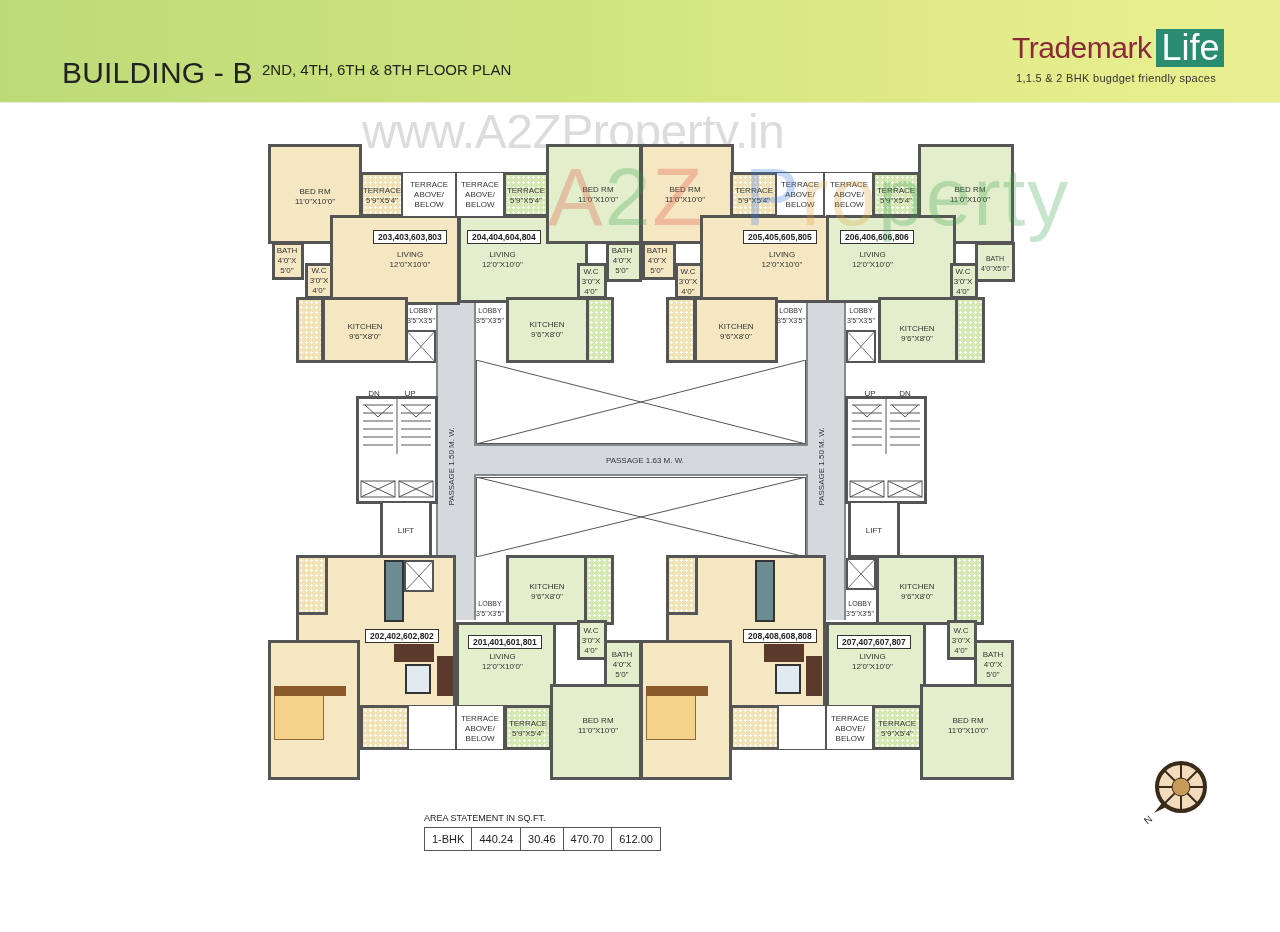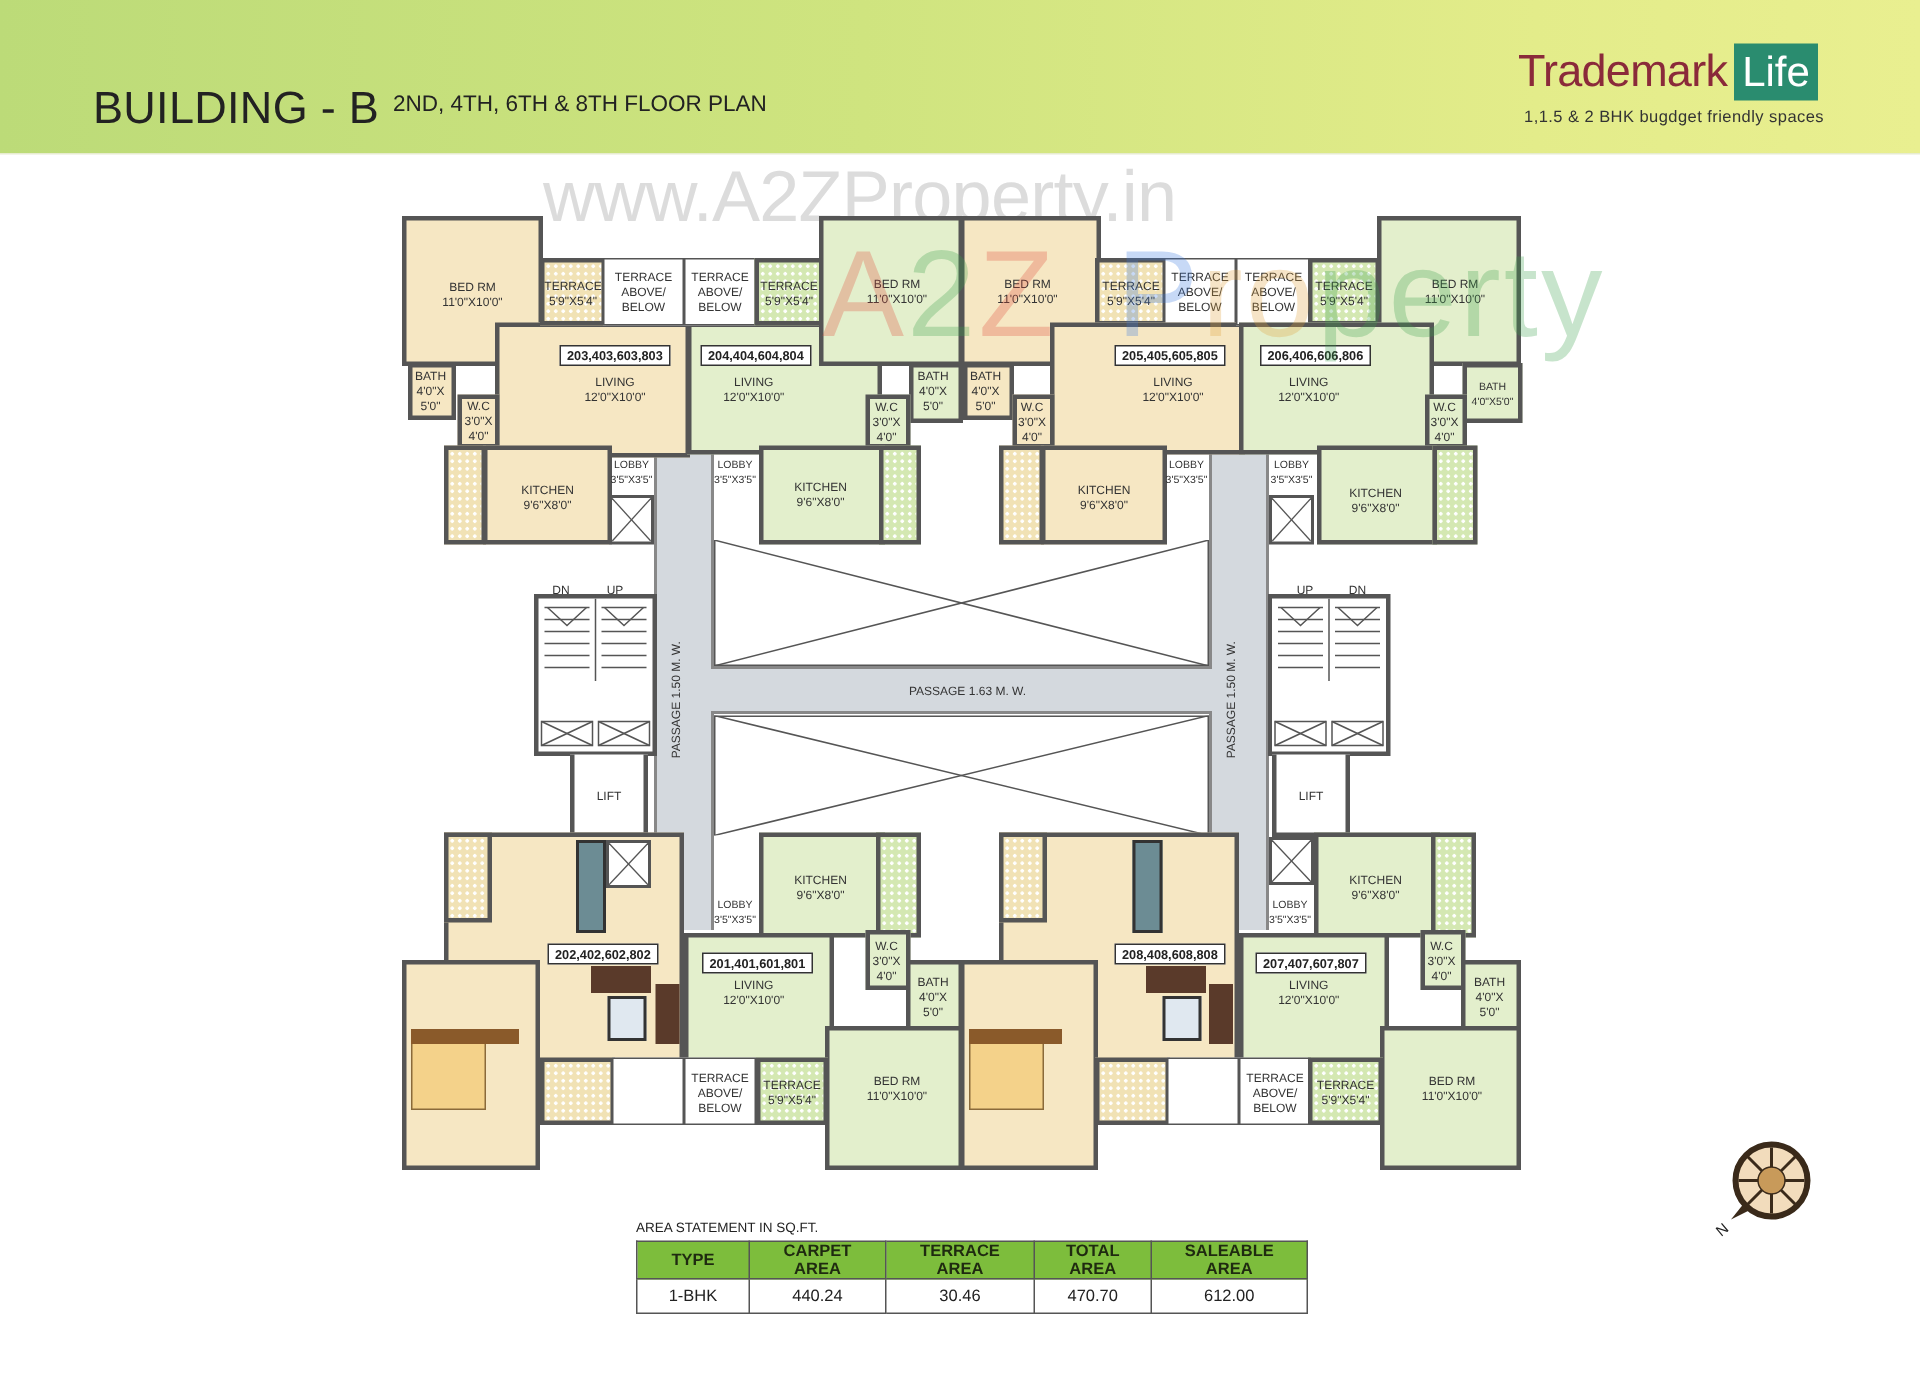--- a/index.html
+++ b/index.html
@@ -2,21 +2,21 @@
 <html><head>
 <meta charset="utf-8">
 <style>
   *{box-sizing:border-box;margin:0;padding:0}
   body{width:1280px;height:932px;background:#fff;font-family:"Liberation Sans",sans-serif;position:relative;overflow:hidden;color:#2a2a2a}
   .header{position:absolute;left:0;top:0;width:1280px;height:103px;background:linear-gradient(90deg,#bcdb78 0%,#cfe47f 45%,#e3ec8a 80%,#e9ef90 100%);border-bottom:1px solid #e7ecd0}
   .bldg{position:absolute;left:62px;top:56px;font-size:30px;color:#222;letter-spacing:0.2px}
   .floors{position:absolute;left:262px;top:61px;font-size:15px;color:#222}
   .brand{position:absolute;left:1012px;top:28px;height:40px;display:flex;align-items:center}
   .brand .tm{font-size:30px;color:#8a2a3a;letter-spacing:-0.5px}
-  .brand .life{margin-left:5px;background:#2a8c6f;color:#fff;font-size:28px;padding:0 5px;line-height:38px;height:38px}
+  .brand .life{margin-left:5px;background:#2a8c6f;color:#fff;font-size:36px;padding:0 5px;line-height:38px;height:38px}
   .tagline{position:absolute;left:1016px;top:72px;font-size:11px;color:#333;letter-spacing:0.3px}
   .watermark{position:absolute;left:362px;top:104px;font-size:48px;color:#d4d4d4;opacity:0.8;letter-spacing:-0.5px}
   .wm2{position:absolute;left:548px;top:150px;font-size:82px;font-weight:normal;opacity:0.28;letter-spacing:2px}
   .plan{position:absolute;left:0;top:0;width:1280px;height:932px}
   .room{position:absolute;border:3px solid #555;}
   .ylw{background:#f6e7c3}
   .grn{background:#e3efcc}
   .ter-y{background:#f1e2b5;background-image:radial-gradient(#fff 1px,transparent 1.3px);background-size:5px 5px}
   .ter-g{background:#d4e8b2;background-image:radial-gradient(#fff 1px,transparent 1.3px);background-size:5px 5px}
   .white{background:#fff}
@@ -382,27 +382,20 @@
     <circle cx="41" cy="30" r="9" fill="#c89a5a" stroke="#3a2a1a" stroke-width="1"></circle>
     <polygon points="22,46 14,56 26,50" fill="#3a2a1a"></polygon>
     <text x="4" y="66" font-size="10" fill="#222" transform="rotate(-40 8 62)">N</text>
   </svg>
 </div>
 
 <div class="table-wrap">
   <div class="table-cap">AREA STATEMENT IN SQ.FT.</div>
   <table>
     <tbody>
-        <tr>
-      <th style="width:75px">TYPE</th>
-      <th style="width:91px">CARPET AREA</th>
-      <th style="width:99px">TERRACE AREA</th>
-      <th style="width:78px">TOTAL AREA</th>
-      <th style="width:104px">SALEABLE AREA</th>
-    </tr>
     <tr>
       <td>1-BHK</td>
       <td>440.24</td>
       <td>30.46</td>
       <td>470.70</td>
       <td>612.00</td>
     </tr>
   </tbody>
     </table>
 </div>

